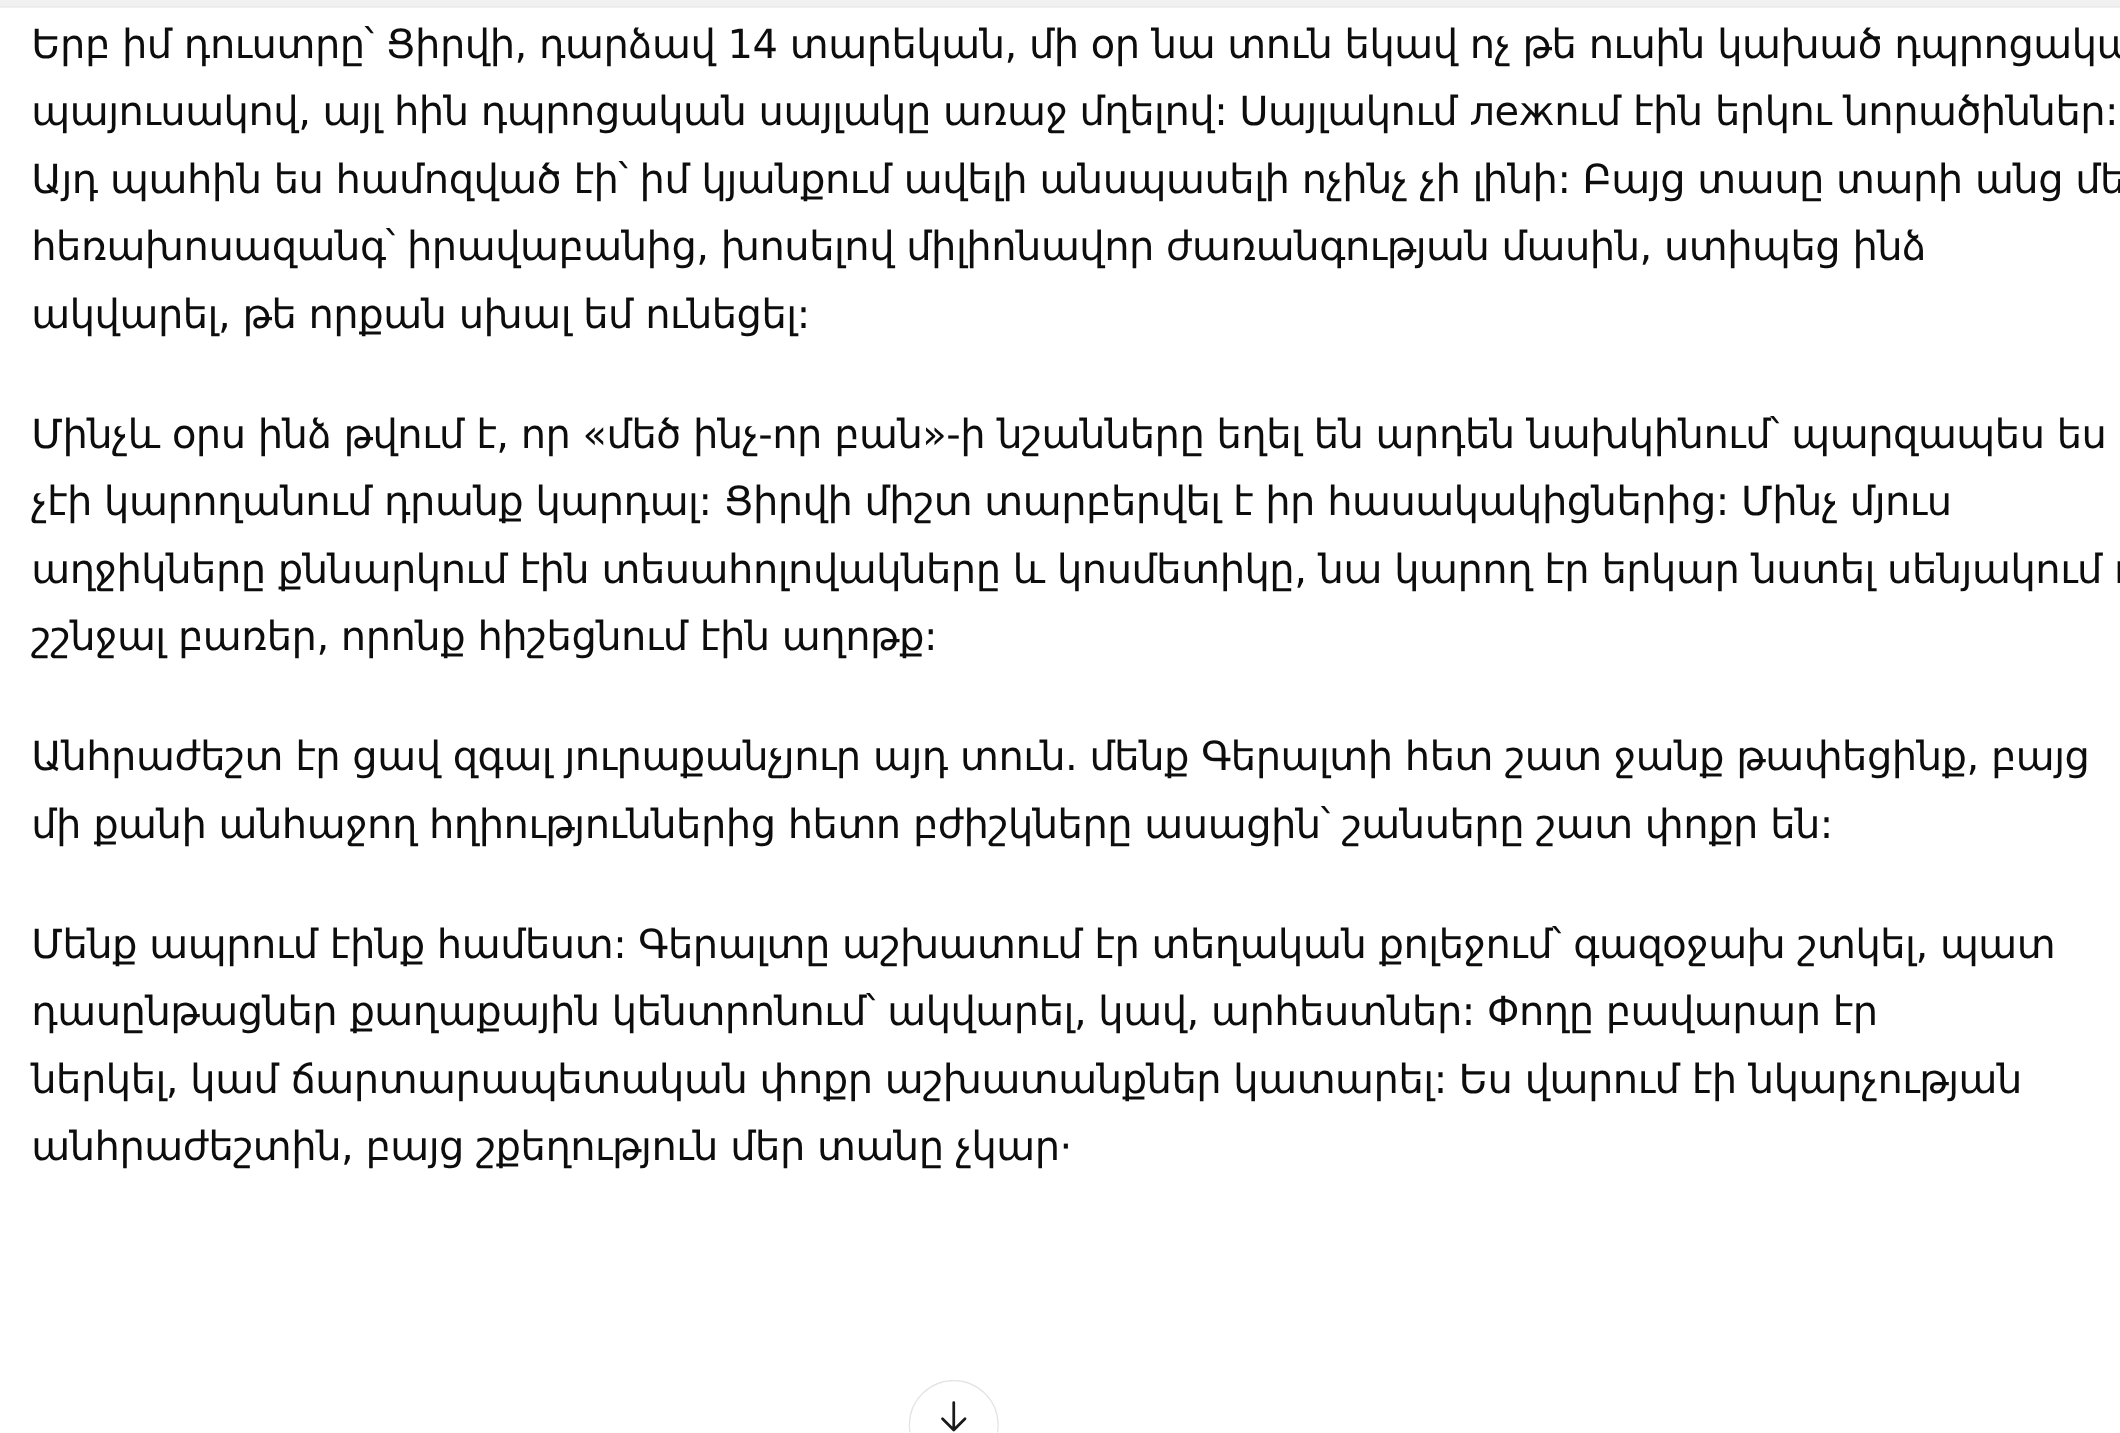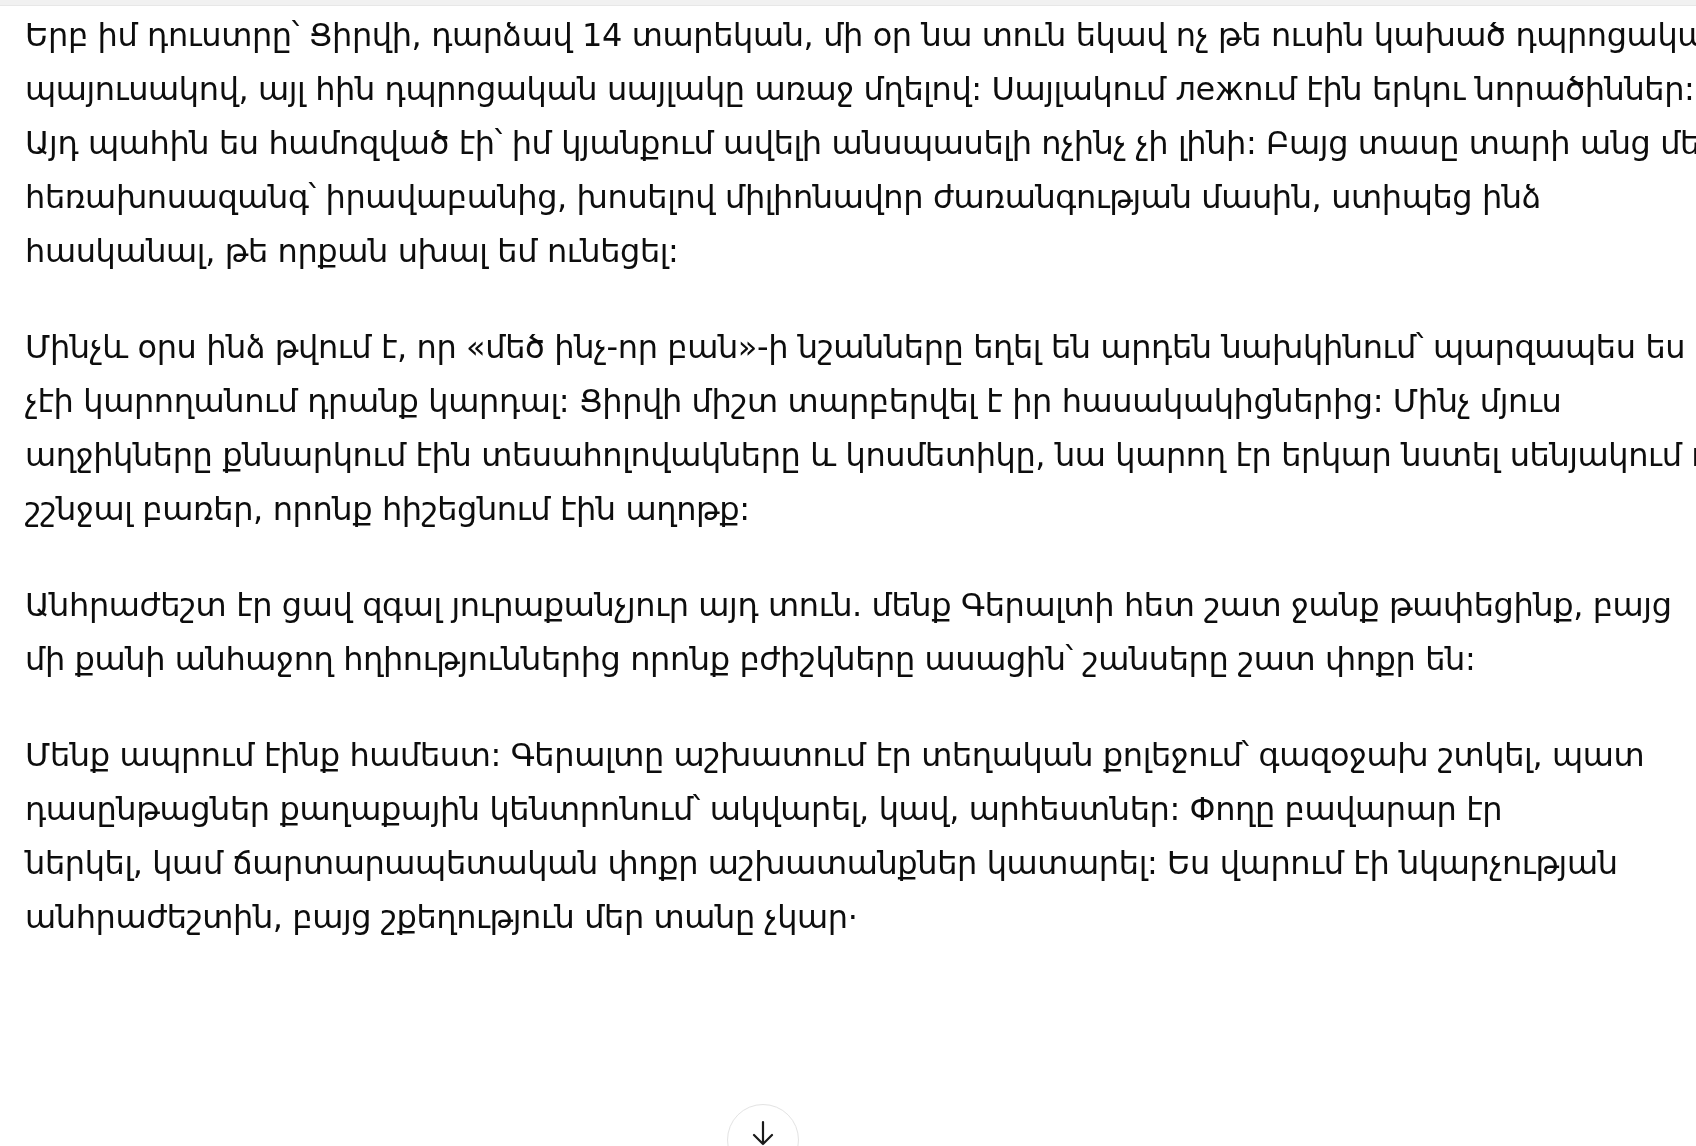--- a/index.html
+++ b/index.html
@@ -58,34 +58,34 @@
 
 <div class="top-strip"></div>
 
 <div class="content">
 
   <div class="para">
     <div class="line">Երբ իմ դուստրը՝ Ցիրվի, դարձավ 14 տարեկան, մի օր նա տուն եկավ ոչ թե ուսին կախած դպրոցական</div>
     <div class="line">պայուսակով, այլ հին դպրոցական սայլակը առաջ մղելով: Սայլակում лежում էին երկու նորածիններ:</div>
     <div class="line">Այդ պահին ես համոզված էի՝ իմ կյանքում ավելի անսպասելի ոչինչ չի լինի: Բայց տասը տարի անց մեկ</div>
     <div class="line">հեռախոսազանգ՝ իրավաբանից, խոսելով միլիոնավոր ժառանգության մասին, ստիպեց ինձ</div>
-    <div class="line">հասկանալ, թե որքան սխալ եմ ունեցել:</div>
+    <div class="line">ակվարել, թե որքան սխալ եմ ունեցել:</div>
   </div>
 
   <div class="para">
     <div class="line">Մինչև օրս ինձ թվում է, որ «մեծ ինչ-որ բան»-ի նշանները եղել են արդեն նախկինում՝ պարզապես ես</div>
     <div class="line">չէի կարողանում դրանք կարդալ: Ցիրվի միշտ տարբերվել է իր հասակակիցներից: Մինչ մյուս</div>
     <div class="line">աղջիկները քննարկում էին տեսահոլովակները և կոսմետիկը, նա կարող էր երկար նստել սենյակում ու</div>
     <div class="line">շշնջալ բառեր, որոնք հիշեցնում էին աղոթք:</div>
   </div>
 
 
   <div class="para">
     <div class="line">Անհրաժեշտ էր ցավ զգալ յուրաքանչյուր այդ տուն. մենք Գերալտի հետ շատ ջանք թափեցինք, բայց</div>
-    <div class="line">մի քանի անհաջող հղիություններից որոնք բժիշկները ասացին՝ շանսերը շատ փոքր են:</div>
+    <div class="line">մի քանի անհաջող հղիություններից հետո բժիշկները ասացին՝ շանսերը շատ փոքր են:</div>
   </div>
 
   <div class="para">
     <div class="line">Մենք ապրում էինք համեստ: Գերալտը աշխատում էր տեղական քոլեջում՝ գազօջախ շտկել, պատ</div>
     <div class="line">դասընթացներ քաղաքային կենտրոնում՝ ակվարել, կավ, արհեստներ: Փողը բավարար էր</div>
     <div class="line">ներկել, կամ ճարտարապետական փոքր աշխատանքներ կատարել: Ես վարում էի նկարչության</div>
     <div class="line">անհրաժեշտին, բայց շքեղություն մեր տանը չկար·</div>
   </div>
 
 </div>

